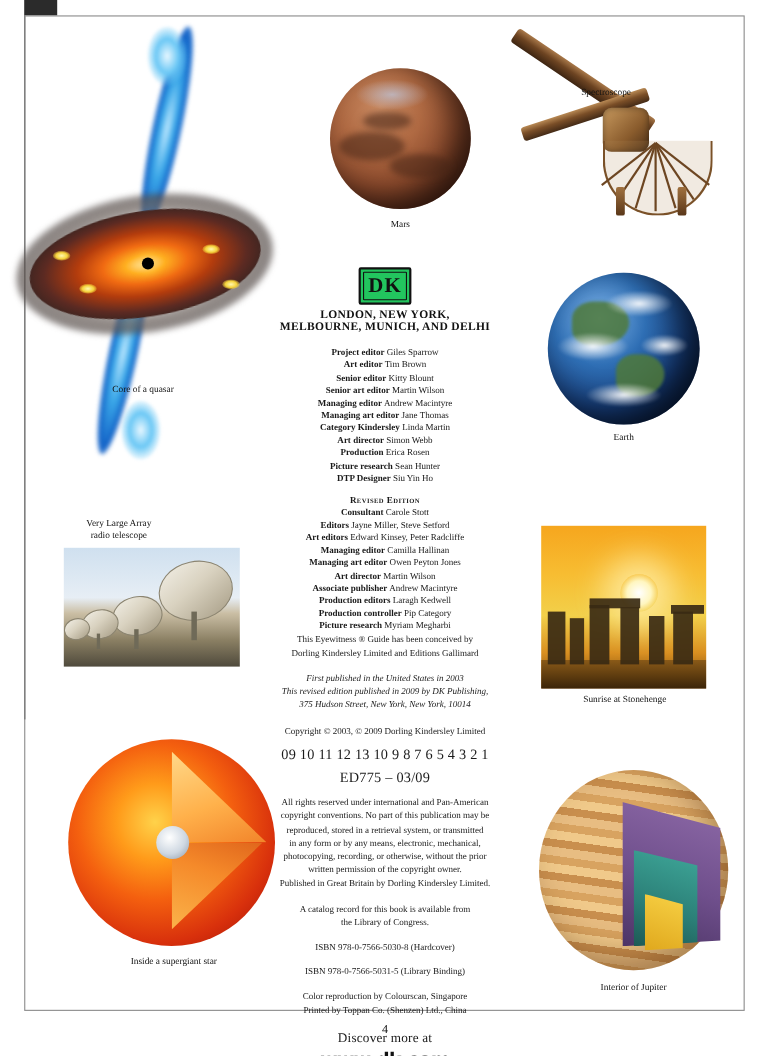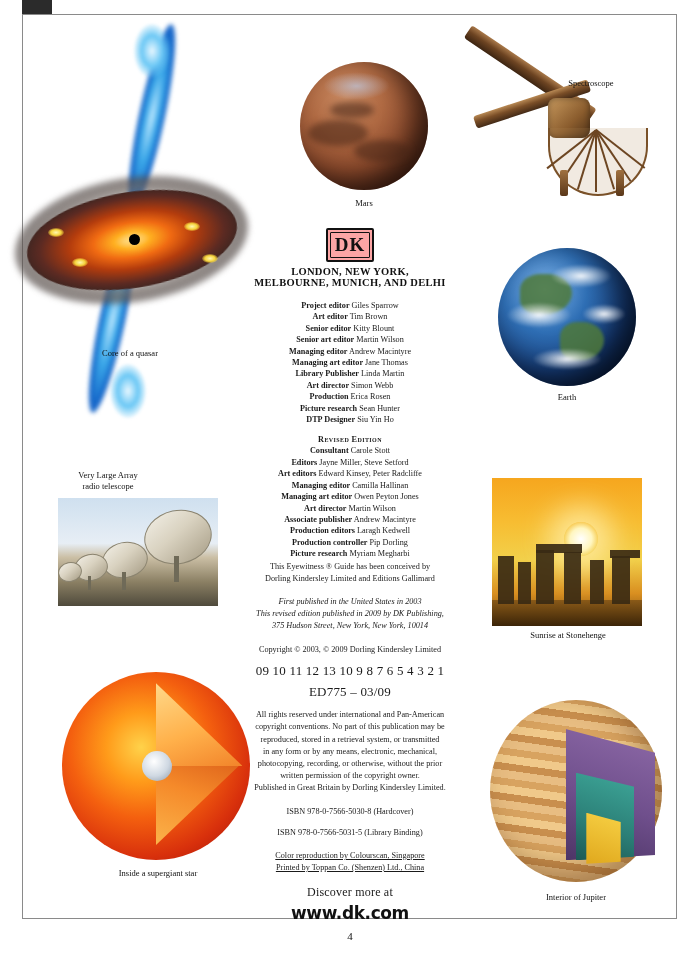--- a/index.html
+++ b/index.html
@@ -69,32 +69,32 @@
   .imprint {
     position: absolute;
     left: 240px;
     top: 228px;
     width: 220px;
     text-align: center;
   }
   .dk-logo {
     width: 44px;
     height: 30px;
-    margin: 0 auto 4px auto;
+    margin: 15px auto 4px auto;
     border: 2px solid #111;
     border-radius: 2px;
     display: flex;
     align-items: center;
     justify-content: center;
     font-family: "Liberation Serif", serif;
     font-weight: bold;
     font-size: 19px;
     letter-spacing: 1px;
     color: #111;
-    background: #fca5a5;
+    background: #22c55e;
     position: relative;
   }
   .dk-logo:before {
     content: "";
     position: absolute;
     left: 2px; top: 2px; right: 2px; bottom: 2px;
     border: 1px solid #111;
     border-radius: 1px;
   }
   .dk-cities {
@@ -542,21 +542,21 @@
   <div class="sp-spoke" style="transform: rotate(-52deg);"></div>
   <div class="sp-spoke" style="transform: rotate(-34deg);"></div>
   <div class="sp-spoke" style="transform: rotate(-17deg);"></div>
   <div class="sp-spoke" style="transform: rotate(0deg);"></div>
   <div class="sp-spoke" style="transform: rotate(17deg);"></div>
   <div class="sp-spoke" style="transform: rotate(34deg);"></div>
   <div class="sp-spoke" style="transform: rotate(52deg);"></div>
   <div class="sp-leg" style="left:120px; top:150px; width:8px; height:26px;"></div>
   <div class="sp-leg" style="left:176px; top:150px; width:8px; height:26px;"></div>
 </div>
-<div class="caption" style="left:536px; top:78px; width:110px;">Spectroscope</div>
+<div class="caption" style="left:496px; top:78px; width:110px;">Spectroscope</div>
 
 <div class="earth">
   <div class="land" style="left:22px; top:26px; width:52px; height:40px;"></div>
   <div class="land" style="left:62px; top:74px; width:44px; height:38px;"></div>
   <div class="cloud" style="left:8px;  top:54px; width:66px; height:26px;"></div>
   <div class="cloud" style="left:52px; top:16px; width:62px; height:24px;"></div>
   <div class="cloud" style="left:34px; top:100px; width:70px; height:22px;"></div>
   <div class="cloud" style="left:84px; top:56px; width:44px; height:20px;"></div>
 </div>
 <div class="caption" style="left:517px; top:392px; width:100px;">Earth</div>
@@ -614,61 +614,63 @@
     <div>MELBOURNE, MUNICH, AND DELHI</div>
   </div>
 
   <div class="credits">
     <div class="row"><span class="role">Project editor</span> <span class="person">Giles Sparrow</span></div>
     <div class="row"><span class="role">Art editor</span> <span class="person">Tim Brown</span></div>
     <div class="row"><span class="role">Senior editor</span> <span class="person">Kitty Blount</span></div>
     <div class="row"><span class="role">Senior art editor</span> <span class="person">Martin Wilson</span></div>
     <div class="row"><span class="role">Managing editor</span> <span class="person">Andrew Macintyre</span></div>
     <div class="row"><span class="role">Managing art editor</span> <span class="person">Jane Thomas</span></div>
-    <div class="row"><span class="role">Library Publisher</span> <span class="person">Linda Martin</span></div>
+    <div class="row"><span class="role">Category Kindersley</span> <span class="person">Linda Martin</span></div>
     <div class="row"><span class="role">Art director</span> <span class="person">Simon Webb</span></div>
     <div class="row"><span class="role">Production</span> <span class="person">Erica Rosen</span></div>
     <div class="row"><span class="role">Picture research</span> <span class="person">Sean Hunter</span></div>
     <div class="row"><span class="role">DTP Designer</span> <span class="person">Siu Yin Ho</span></div>
   </div>
 
   <div class="rev-head">Revised Edition</div>
 
   <div class="credits">
     <div class="row"><span class="role">Consultant</span> <span class="person">Carole Stott</span></div>
     <div class="row"><span class="role">Editors</span> <span class="person">Jayne Miller, Steve Setford</span></div>
     <div class="row"><span class="role">Art editors</span> <span class="person">Edward Kinsey, Peter Radcliffe</span></div>
     <div class="row"><span class="role">Managing editor</span> <span class="person">Camilla Hallinan</span></div>
     <div class="row"><span class="role">Managing art editor</span> <span class="person">Owen Peyton Jones</span></div>
     <div class="row"><span class="role">Art director</span> <span class="person">Martin Wilson</span></div>
     <div class="row"><span class="role">Associate publisher</span> <span class="person">Andrew Macintyre</span></div>
     <div class="row"><span class="role">Production editors</span> <span class="person">Laragh Kedwell</span></div>
-    <div class="row"><span class="role">Production controller</span> <span class="person">Pip Dorling</span></div>
+    <div class="row"><span class="role">Production controller</span> <span class="person">Pip Category</span></div>
     <div class="row"><span class="role">Picture research</span> <span class="person">Myriam Megharbi</span></div>
   </div>
 
   <div class="legal">
     <p style="white-space: pre-line;">This Eyewitness ® Guide has been conceived by
 Dorling Kindersley Limited and Editions Gallimard</p>
     <p style="white-space: pre-line; font-style: italic;">First published in the United States in 2003
 This revised edition published in 2009 by DK Publishing,
 375 Hudson Street, New York, New York, 10014</p>
     <p class="tight">Copyright © 2003, © 2009 Dorling Kindersley Limited</p>
     <p class="code-line tight">09 10 11 12 13 10 9 8 7 6 5 4 3 2 1</p>
     <p class="code-line">ED775 – 03/09</p>
     <p style="white-space: pre-line;">All rights reserved under international and Pan-American
 copyright conventions. No part of this publication may be
 reproduced, stored in a retrieval system, or transmitted
 in any form or by any means, electronic, mechanical,
 photocopying, recording, or otherwise, without the prior
 written permission of the copyright owner.
 Published in Great Britain by Dorling Kindersley Limited.</p>
+    <p style="white-space: pre-line;">A catalog record for this book is available from
+the Library of Congress.</p>
     <p class="tight">ISBN 978-0-7566-5030-8 (Hardcover)</p>
     <p>ISBN 978-0-7566-5031-5 (Library Binding)</p>
-    <p style="white-space: pre-line; text-decoration: underline;">Color reproduction by Colourscan, Singapore
+    <p style="white-space: pre-line;">Color reproduction by Colourscan, Singapore
 Printed by Toppan Co. (Shenzen) Ltd., China</p>
   </div>
 
   <div class="discover">Discover more at</div>
   <div class="dkcom">www.dk.com</div>
 </div>
 
 <div class="page-number">4</div>
 
 </body></html>

